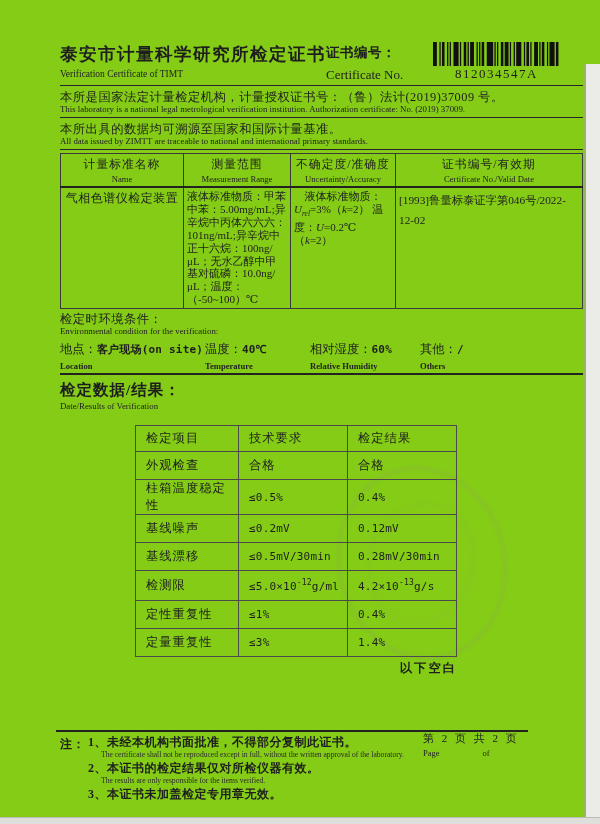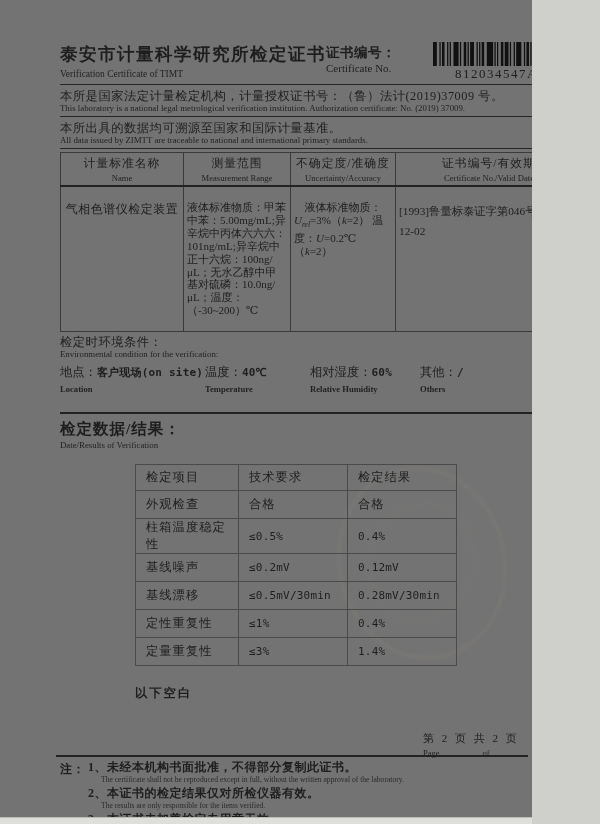--- a/index.html
+++ b/index.html
@@ -3,89 +3,89 @@
 <meta charset="utf-8">
 <style>
   html,body{margin:0;padding:0;}
   body{
     width:600px;height:824px;overflow:hidden;
     background:#cfcfcb;
     font-family:"Liberation Serif","DejaVu Serif",serif;
     color:#1e1e1e;
   }
   .sheet{
-    position:relative;width:532px;height:824px;
-    background:#737373;overflow:hidden;
+    position:relative;width:600px;height:824px;
+    background:#84cc16;overflow:hidden;
   }
   
   .edge-right-line{position:absolute;left:584px;top:64px;width:2px;height:760px;background:#a5a5a0;opacity:.55;}
   .edge-right-fill{position:absolute;left:586px;top:64px;width:14px;height:760px;background:#ebebe8;}
   .edge-bottom{position:absolute;left:0;top:817px;width:600px;height:7px;background:#dededa;border-top:1px solid #bdbdb8;}
 
   .content{position:absolute;left:60px;top:0;width:523px;}
 
   
   .header-row{display:flex;margin-top:42px;}
   .h-left{flex:1;}
   .title-cn{font-size:17.5px;font-weight:bold;letter-spacing:1.5px;white-space:nowrap;}
   .title-en{font-size:9.5px;margin-top:3px;color:#222;}
   .h-right{width:264px;display:flex;}
   .certlab{width:78px;}
   .certlab-cn{font-size:13.5px;font-weight:bold;letter-spacing:.5px;margin-top:2px;white-space:nowrap;}
-  .certlab-en{font-size:11px;color:#222;}
+  .certlab-en{font-size:13px;margin-top:5px;color:#222;}
   .bc-block{flex:1;text-align:center;padding-left:6px;}
   .barcode{width:128px;height:24px;display:block;margin:0 auto;}
   .bc-num{font-size:13px;letter-spacing:1.5px;margin-top:0px;}
 
   .rule{border-top:1.6px solid #262626;margin-top:2px;}
 
   .stmt{padding-top:4px;padding-bottom:2px;border-bottom:1.6px solid #262626;}
   .cn-line{font-size:12.3px;letter-spacing:.5px;line-height:14px;}
   .en-line{font-size:8.8px;line-height:11px;color:#222;}
 
   .sec-head{margin-top:3px;}
 
   
   table.std{border-collapse:collapse;width:523px;margin-top:3px;table-layout:fixed;border:1.6px solid #222;}
-  .std th,.std td{border:1px solid #3a3a3a;vertical-align:top;padding:14px 3px;font-weight:normal;}
+  .std th,.std td{border:1px solid #3a3a3a;vertical-align:top;padding:2px 3px;font-weight:normal;}
   .std thead th{text-align:center;padding:3px 2px 2px;border-bottom:2px solid #222;}
   .std .th-cn{font-size:11.8px;letter-spacing:1px;}
   .std .th-en{font-size:8.6px;margin-top:1px;color:#222;}
   .cell-name{text-align:center;font-size:12px;letter-spacing:.5px;padding-top:4px;}
   .cell-range{font-size:11px;line-height:12.9px;}
   .cell-unc{font-size:11px;line-height:13.4px;padding-top:3px;}
   .cell-unc .c{text-align:center;}
   .cell-cert{font-size:11.3px;line-height:20px;padding-top:3px;}
   .it{font-style:italic;}
   sub{font-size:7.5px;}
   sup{font-size:8px;}
 
   
-  .env-fields{display:flex;margin-top:4px;padding-bottom:18px;border-bottom:2.2px solid #222;}
+  .env-fields{display:flex;margin-top:4px;padding-bottom:2px;border-bottom:2.2px solid #222;}
   .envf{}
   .f1{width:145px;}.f2{width:105px;}.f3{width:110px;}.f4{flex:1;}
   .env-val-row{font-size:12.3px;white-space:nowrap;}
   .env-val{font-family:"DejaVu Sans Mono",monospace;font-size:11px;font-weight:bold;letter-spacing:.2px;}
   .env-en{font-size:8.6px;margin-top:3px;color:#222;font-weight:bold;}
 
   .res-head{margin-top:5px;}
   .res-head-cn{font-size:15.5px;font-weight:bold;letter-spacing:1px;}
   .res-head-en{font-size:8.8px;color:#222;}
 
   
   table.res{border-collapse:collapse;margin:14px 0 0 75px;width:322px;border:1.6px solid #3a3a3a;position:relative;z-index:2;}
   .res th,.res td{border:1px solid #4a4a4a;text-align:left;padding:0 2px 0 10px;font-weight:normal;}
   .res tr{height:28px;}
   .res tr.hrow{height:26px;}
   .res tr.tall{height:30px;}
   .res .cjk{font-size:12.3px;letter-spacing:1px;}
   .res .val{font-family:"DejaVu Sans Mono",monospace;font-size:11px;letter-spacing:.2px;}
   .res .val sup{font-size:8px;}
 
-  .below-blank{width:322px;margin-left:75px;text-align:left;font-weight:bold;font-size:12.3px;letter-spacing:2px;margin-top:19px;}
+  .below-blank{width:322px;margin-left:75px;text-align:right;font-weight:bold;font-size:12.3px;letter-spacing:2px;margin-top:3px;}
 
   .foot-rule{margin-top:53px;margin-left:-4px;width:472px;border-top:2.6px solid #222;}
 
   .notes{display:flex;margin-top:4px;}
   .notes-prefix{font-weight:bold;font-size:12px;width:28px;letter-spacing:.5px;}
   .note-cn{font-weight:bold;font-size:12px;line-height:13px;letter-spacing:.5px;}
   .note-en{font-size:7.6px;line-height:9px;margin:1px 0 3px 13px;color:#2a2a2a;}
 
   .pagination{position:absolute;left:423px;top:731px;z-index:3;}
   .pag-cn{font-size:11px;font-weight:normal;letter-spacing:2.5px;white-space:nowrap;}
@@ -195,21 +195,21 @@
           </th>
           <th>
             <div class="th-cn">证书编号/有效期</div>
             <div class="th-en">Certificate No./Valid Date</div>
           </th>
         </tr>
       </thead>
       <tbody>
         <tr>
           <td class="cell-name">气相色谱仪检定装置</td>
-          <td class="cell-range">液体标准物质：甲苯中苯：5.00mg/mL;异辛烷中丙体六六六：101ng/mL;异辛烷中正十六烷：100ng/μL；无水乙醇中甲基对硫磷：10.0ng/μL；温度：（-30~200）℃</td>
+          <td class="cell-range">液体标准物质：甲苯中苯：5.00mg/mL;异辛烷中丙体六六六：101ng/mL;异辛烷中正十六烷：100ng/μL；无水乙醇中甲基对硫磷：10.0ng/μL；温度：（-50~100）℃</td>
           <td class="cell-unc">
             <div class="c"><span>液体标准物质：</span></div>
             <div><span class="it">U</span><sub class="it">rel</sub><span>=3%（</span><span class="it">k</span><span>=2） 温</span></div>
             <div><span>度：</span><span class="it">U</span><span>=0.2℃（</span><span class="it">k</span><span>=2）</span></div>
           </td>
           <td class="cell-cert">[1993]鲁量标泰证字第046号/2022-12-02</td>
         </tr>
       </tbody>
     </table>
 
@@ -267,20 +267,25 @@
       <tr>
         <td class="cjk">基线噪声</td>
         <td class="val">≤0.2mV</td>
         <td class="val">0.12mV</td>
       </tr>
       <tr>
         <td class="cjk">基线漂移</td>
         <td class="val">≤0.5mV/30min</td>
         <td class="val">0.28mV/30min</td>
       </tr>
+      <tr class="tall">
+        <td class="cjk">检测限</td>
+        <td class="val"><span>≤5.0×10</span><sup>-12</sup><span>g/ml</span></td>
+        <td class="val"><span>4.2×10</span><sup>-13</sup><span>g/s</span></td>
+      </tr>
       <tr>
         <td class="cjk">定性重复性</td>
         <td class="val">≤1%</td>
         <td class="val">0.4%</td>
       </tr>
       <tr>
         <td class="cjk">定量重复性</td>
         <td class="val">≤3%</td>
         <td class="val">1.4%</td>
       </tr>

